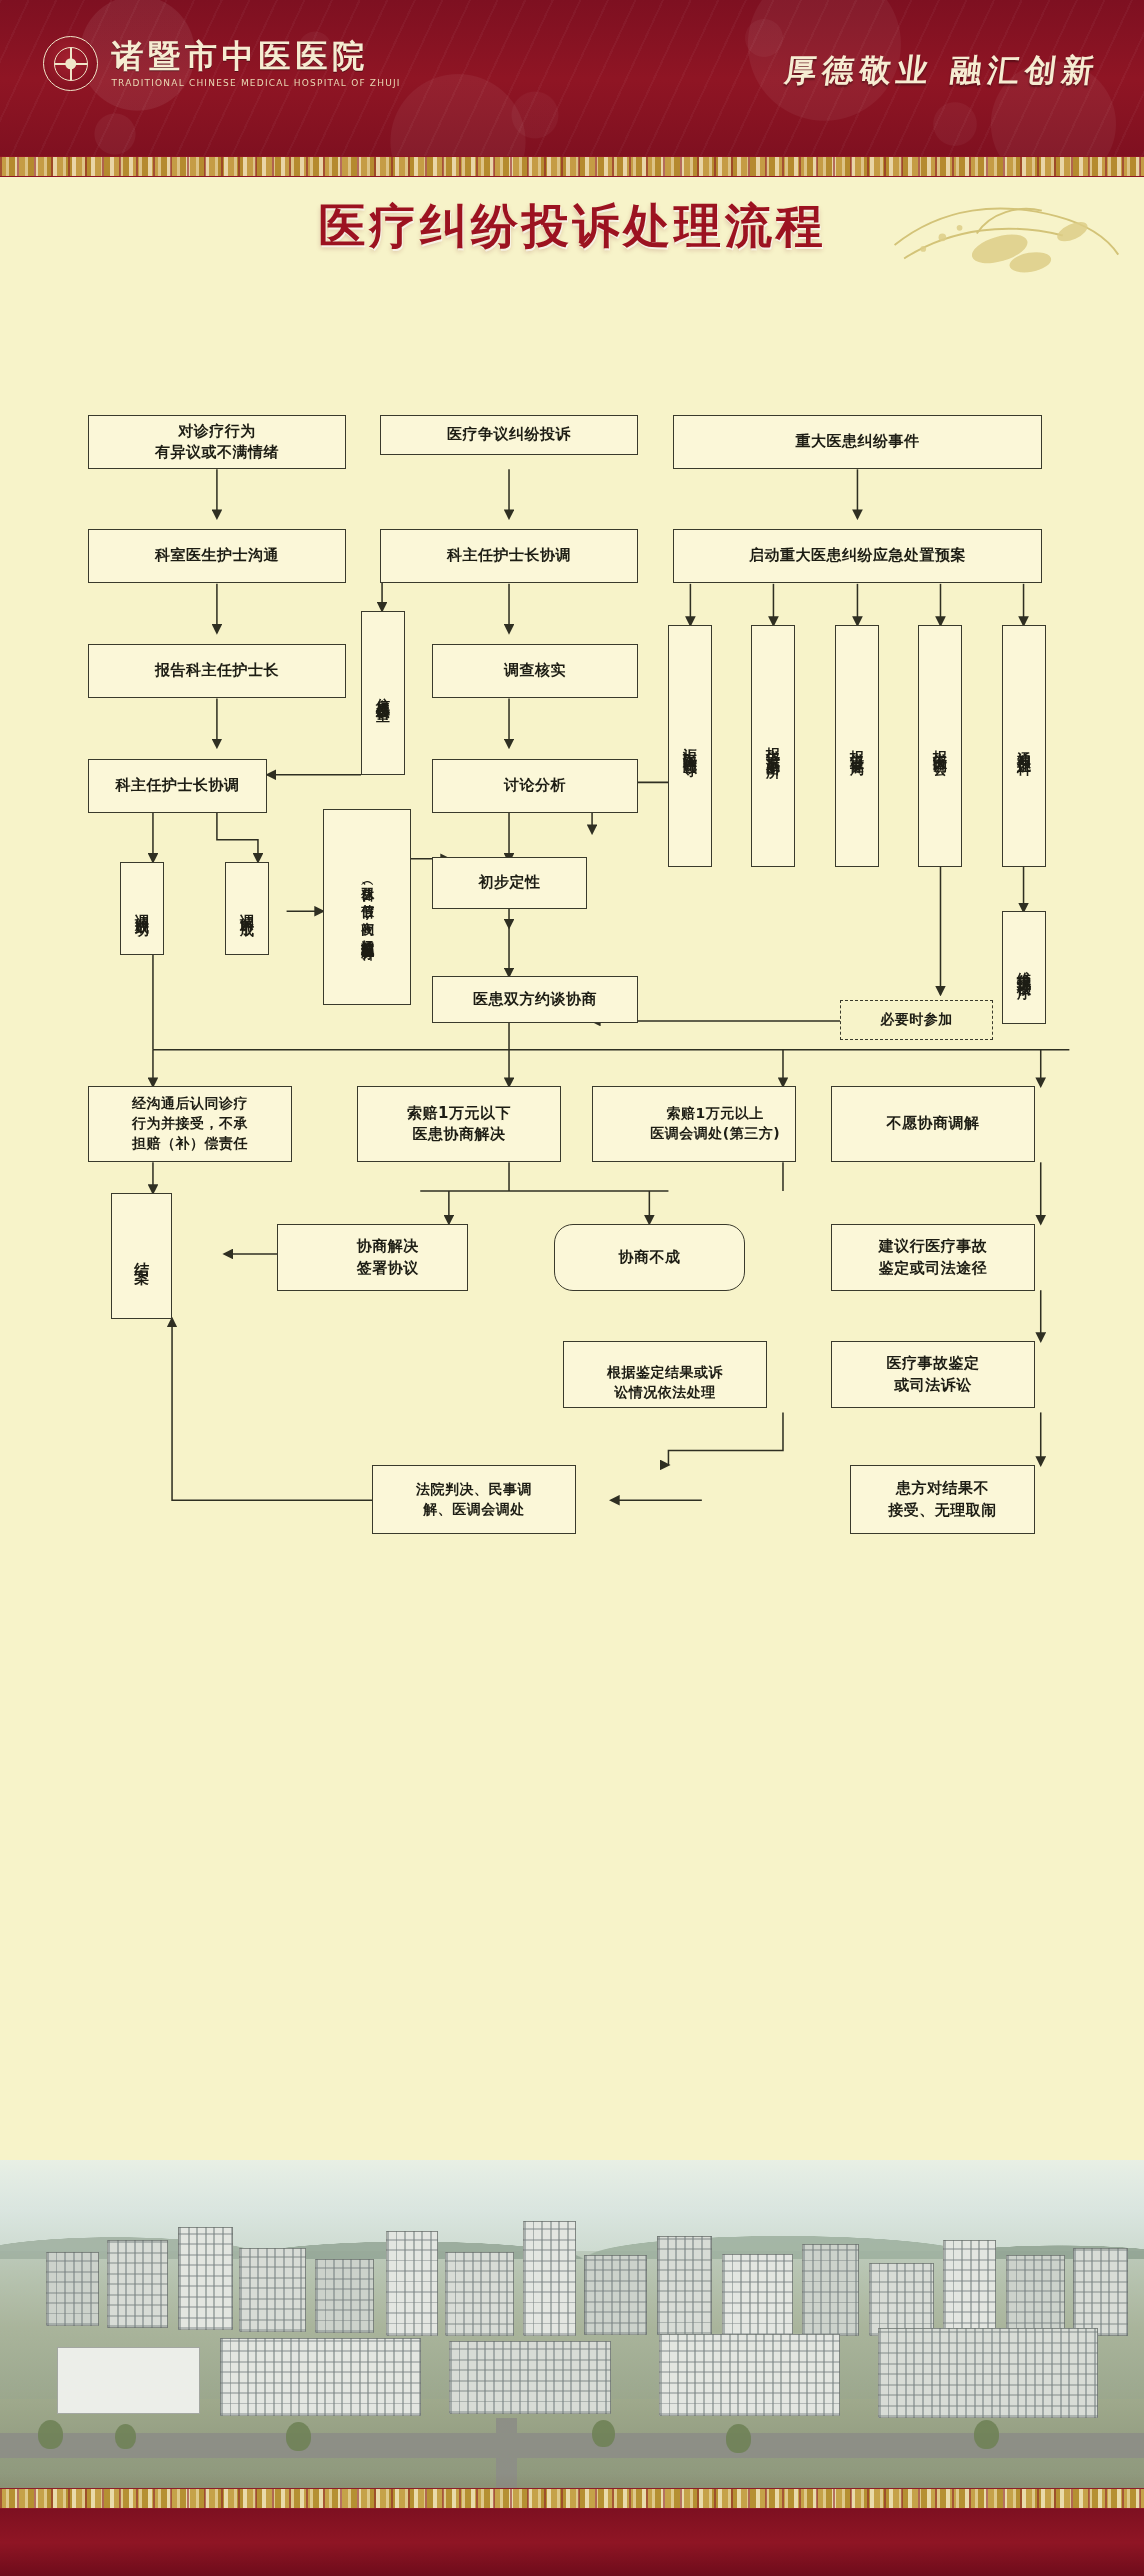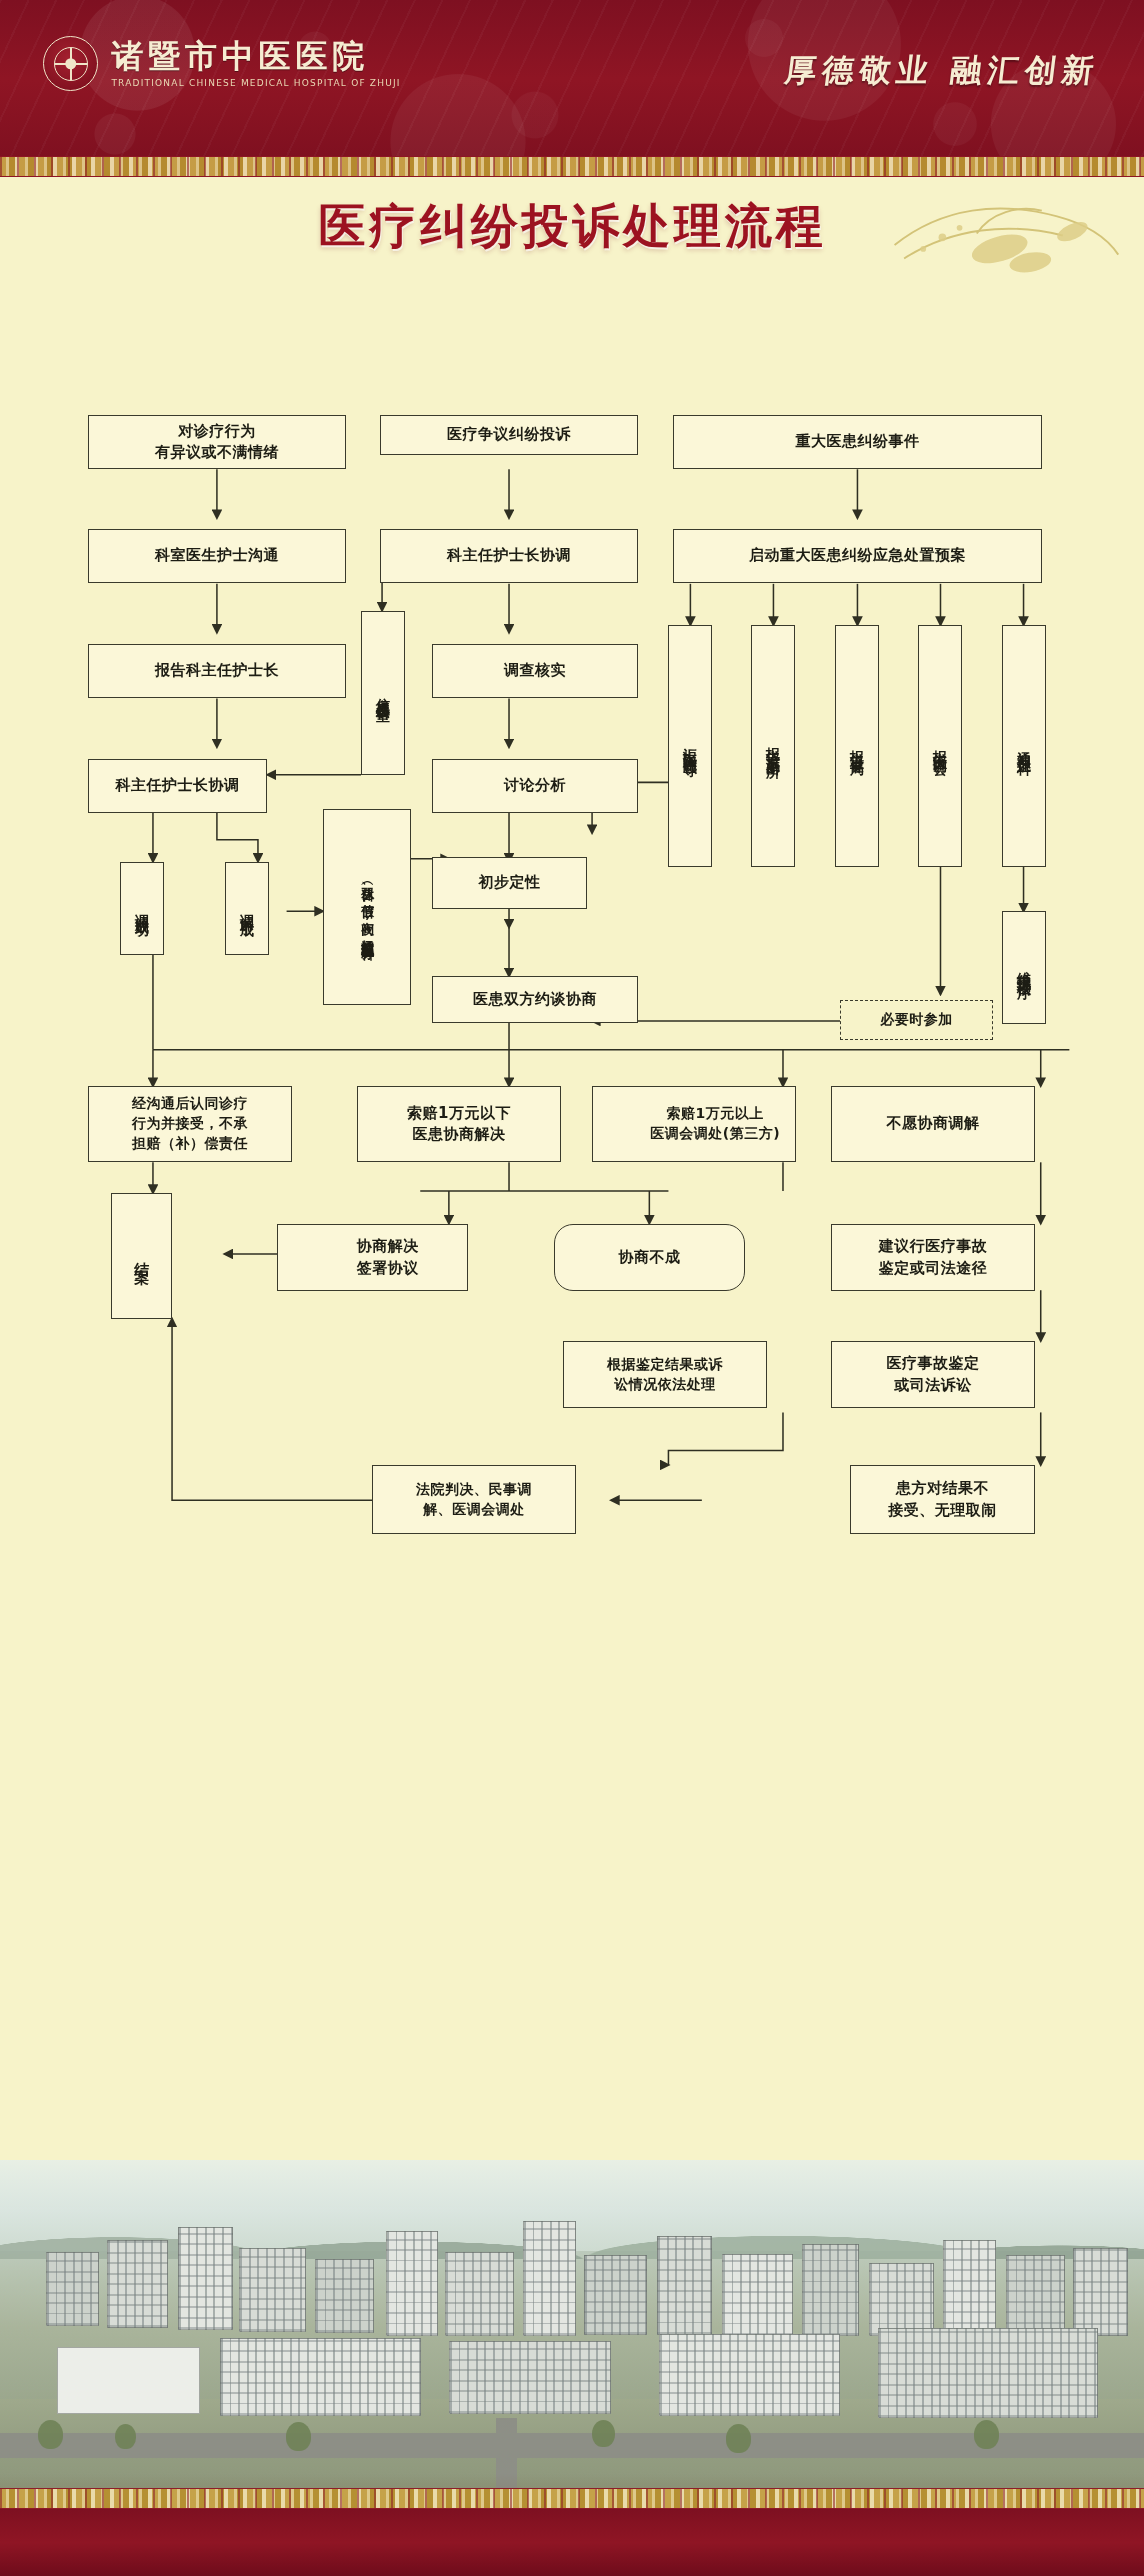--- a/index.html
+++ b/index.html
@@ -346,21 +346,21 @@
         </div>
     </div>
     <div class="node" style="left:554px; top:938px; width:191px; height:67px;border-radius:19px;">协商不成</div>
     <div class="node" style="left:831px; top:938px; width:204px; height:67px;">
       <div>
           <span>建议行医疗事故</span>
           <span>鉴定或司法途径</span>
         </div>
     </div>
 
-    <div class="node" style="left:563px; top:1055px; width:204px; height:67px; font-size:14px;">
+    <div class="node" style="left:563px; top:1055px; width:204px; height:67px; font-size:14px;align-items:flex-end;">
       <div>
           <span>根据鉴定结果或诉</span>
           <span>讼情况依法处理</span>
         </div>
     </div>
     <div class="node" style="left:831px; top:1055px; width:204px; height:67px;">
       <div>
           <span>医疗事故鉴定</span>
           <span>或司法诉讼</span>
         </div>

